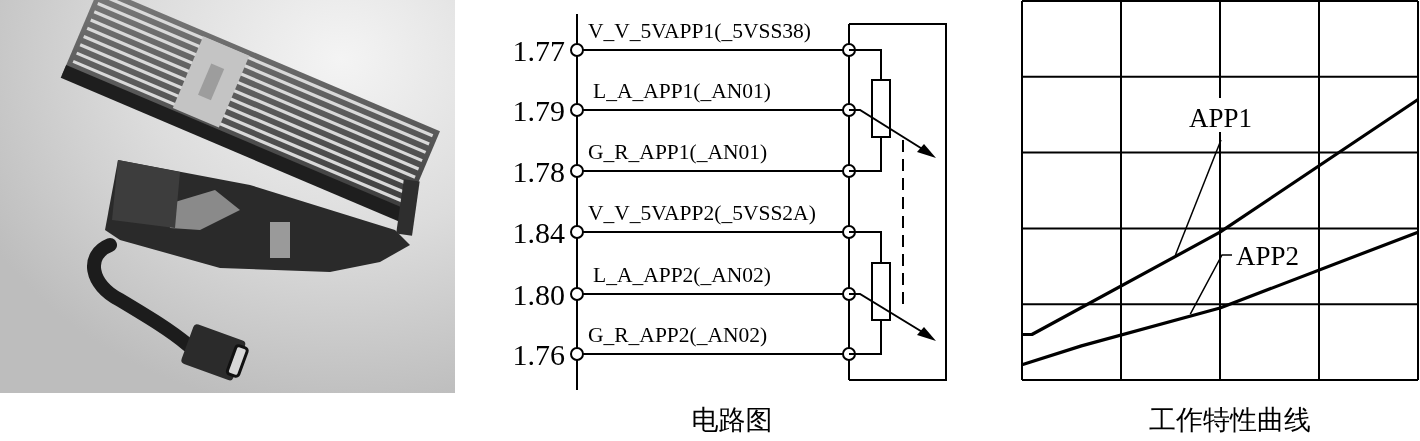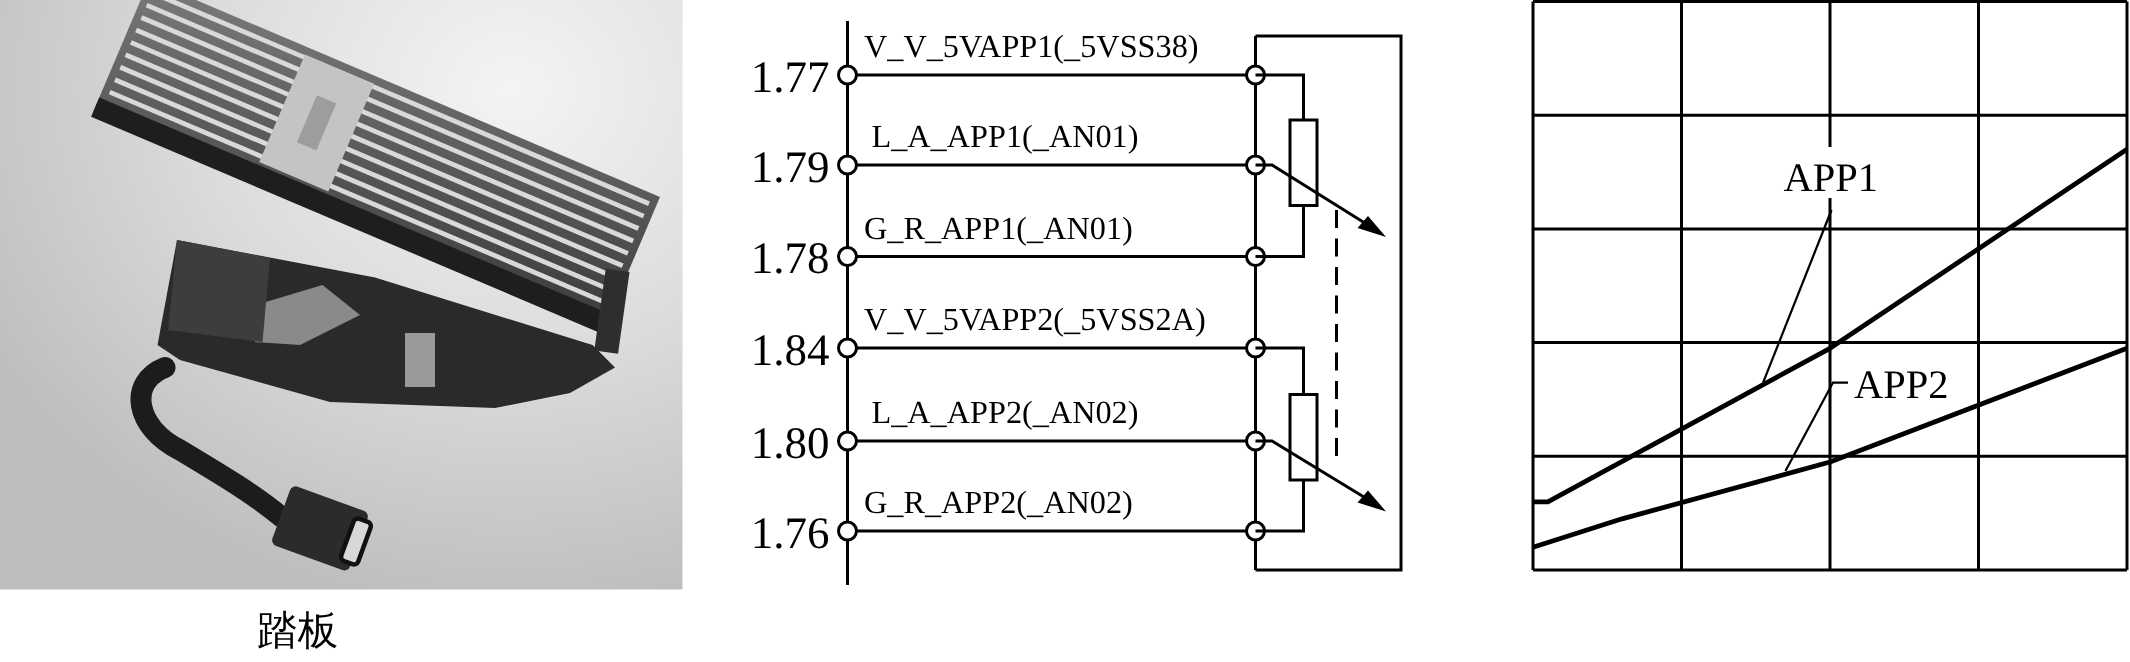--- a/index.html
+++ b/index.html
@@ -1,20 +1,20 @@
 <!DOCTYPE html>
 <html><head>
 <meta charset="utf-8">
 <style>
   html, body { margin: 0; padding: 0; background: #ffffff; }
   body { width: 1420px; height: 441px; position: relative; overflow: hidden;
          font-family: "Liberation Serif", "DejaVu Serif", serif; color: #000; }
   .panel { position: absolute; top: 0; }
   #photo-panel { left: 0; width: 470px; height: 441px; }
-  #circuit-panel { left: 480px; width: 470px; height: 348px; }
+  #circuit-panel { left: 492px; width: 470px; height: 348px; }
   #curve-panel { left: 1000px; width: 420px; height: 410px; }
   .caption { position: absolute; top: 402px; font-size: 27px; text-align: center;
              font-family: "DejaVu Serif", "Liberation Serif", serif; letter-spacing: 0; }
   #photo-caption { left: 0; width: 397px; }
   #circuit-caption { left: 160px; width: 160px; }
   #curve-caption { left: 100px; width: 260px; }
   svg text { font-family: "Liberation Serif", "DejaVu Serif", serif; }
 </style>
 </head>
 <body>
@@ -60,21 +60,20 @@
         <line x1="60" y1="107" x2="420" y2="107"></line>
         <line x1="60" y1="116" x2="420" y2="116"></line>
         <line x1="60" y1="125" x2="420" y2="125"></line>
         <line x1="60" y1="134" x2="420" y2="134"></line>
       </g>
       <rect x="170" y="60" width="50" height="78" fill="#c4c4c4"></rect>
       <rect x="188" y="82" width="14" height="34" fill="#9d9d9d"></rect>
     </g>
     <rect x="400" y="180" width="16" height="55" fill="#2e2e2e" transform="rotate(8 408 207)"></rect>
   </svg>
-  <div class="caption" id="photo-caption">踏板</div>
 </div>
 
 <div class="panel" id="circuit-panel">
   <svg id="circuit-svg" width="470" height="400" viewBox="480 0 470 400">
 
     <line x1="565" y1="14" x2="565" y2="390" stroke="#000" stroke-width="2"></line>
 
     <line x1="837" y1="24" x2="837" y2="380" stroke="#000" stroke-width="2"></line>
 
     <polyline points="837,24 934,24 934,380 837,380" fill="none" stroke="#000" stroke-width="2"></polyline>
@@ -135,20 +134,21 @@
     <g>
       <polyline points="837,232 869,232 869,263" fill="none" stroke="#000" stroke-width="2"></polyline>
       <polyline points="869,320 869,354 837,354" fill="none" stroke="#000" stroke-width="2"></polyline>
       <rect x="860" y="263" width="18" height="57" fill="#fff" stroke="#000" stroke-width="2"></rect>
       <polyline points="837,294 848,294 912,333" fill="none" stroke="#000" stroke-width="2"></polyline>
       <polygon points="924,341 905,335 912,327" fill="#000"></polygon>
     </g>
 
     <line x1="891" y1="140" x2="891" y2="305" stroke="#000" stroke-width="2" stroke-dasharray="12,7"></line>
   </svg>
+  <div class="caption" id="circuit-caption">电路图</div>
 </div>
 
 <div class="panel" id="curve-panel">
   <svg id="curve-svg" width="420" height="400" viewBox="1000 0 420 400">
     <g id="grid">
         <line x1="1022" y1="1" x2="1022" y2="380" stroke="#000" stroke-width="2"></line>
         <line x1="1121" y1="1" x2="1121" y2="380" stroke="#000" stroke-width="2"></line>
         <line x1="1220" y1="1" x2="1220" y2="380" stroke="#000" stroke-width="2"></line>
         <line x1="1319" y1="1" x2="1319" y2="380" stroke="#000" stroke-width="2"></line>
         <line x1="1418" y1="1" x2="1418" y2="380" stroke="#000" stroke-width="2"></line>
@@ -165,13 +165,14 @@
       </g>
     <g id="annotations">
         <line x1="1175.45" y1="254.93" x2="1221" y2="140" stroke="#000" stroke-width="1.5"></line>
         <rect x="1180" y="98" width="72" height="34" fill="#fff"></rect>
         <text x="1189" y="127" font-size="27">APP1</text>
         <polyline points="1190.3,314.054 1222,255 1232,255" fill="none" stroke="#000" stroke-width="1.5"></polyline>
         <rect x="1234" y="238" width="80" height="32" fill="#fff"></rect>
         <text x="1236" y="265" font-size="27">APP2</text>
       </g>
   </svg>
+  <div class="caption" id="curve-caption">工作特性曲线</div>
 </div>
 
 </body></html>

